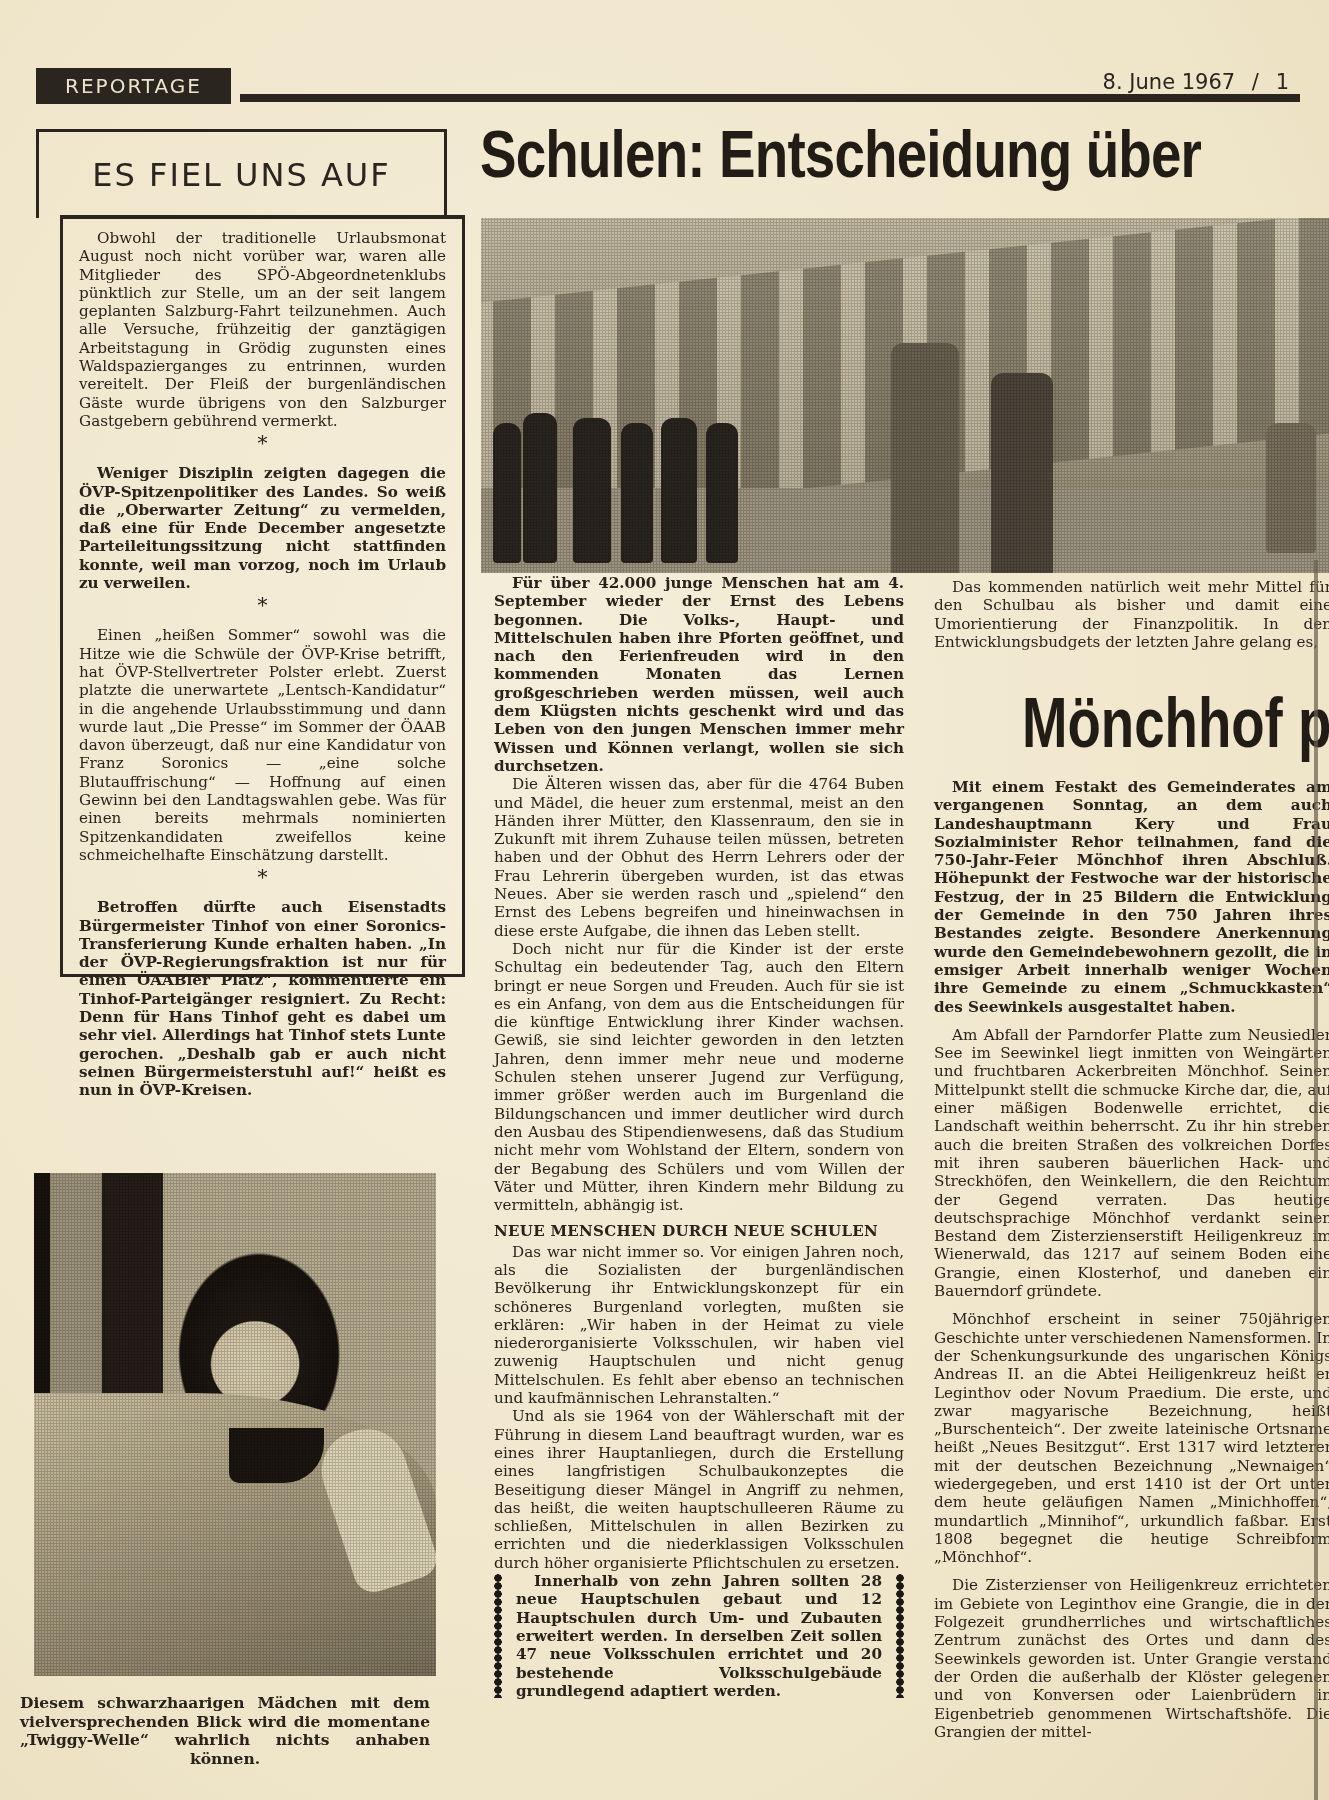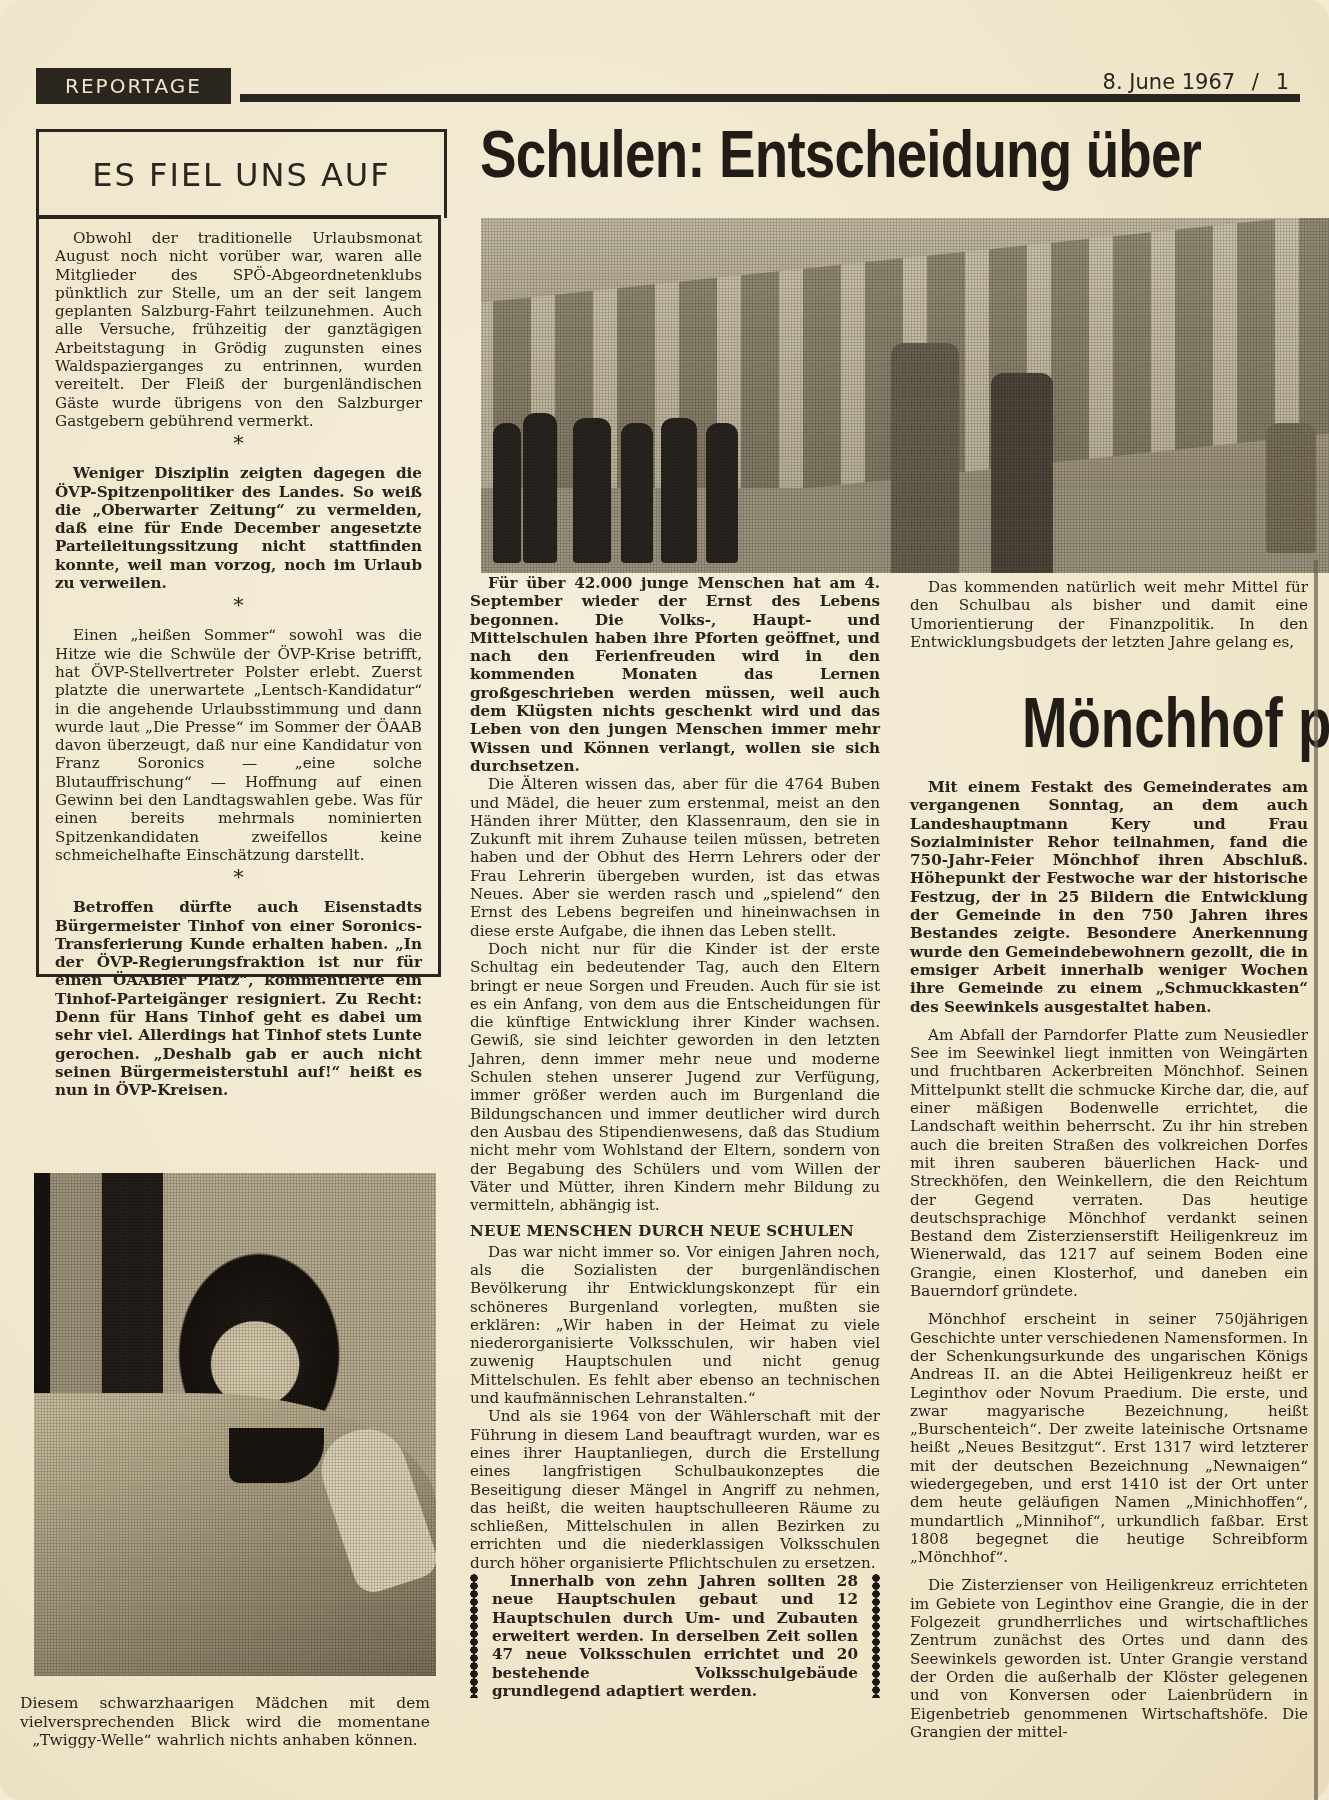--- a/index.html
+++ b/index.html
@@ -4,56 +4,56 @@
 <style>
   html, body { margin: 0; padding: 0; }
   body {
     width: 1329px; height: 1800px; overflow: hidden;
     background: #f2ead3;
     font-family: "DejaVu Serif", serif;
     color: #2a231b;
     position: relative;
   }
   .page { position: absolute; left: 0; top: 0; width: 1329px; height: 1800px;
-    background: radial-gradient(ellipse at 40% 40%, #f5eedb 0%, #efe5c9 70%, #e8dcbc 100%); border-radius: 21px; }
+    background: radial-gradient(ellipse at 40% 40%, #f5eedb 0%, #efe5c9 70%, #e8dcbc 100%); }
   .abs { position: absolute; }
 
   
   .section-tag { left: 36px; top: 68px; width: 195px; height: 36px; background: #2b2520;
     color: #eee4cc; font-family: "DejaVu Sans", sans-serif; font-size: 20px; letter-spacing: 2px;
     display: flex; align-items: center; justify-content: center; }
   .rule-top { left: 240px; top: 94px; width: 1060px; height: 8px; background: #2b2520; }
   .dateline { right: 40px; top: 70px; font-family: "DejaVu Sans", sans-serif; font-size: 21px; color: #2b2520; }
   .dateline span { margin-left: 10px; }
 
   
   .es-box { left: 36px; top: 129px; width: 405px; height: 86px; border: 3px solid #2b2520; border-bottom: none;
     display: flex; align-items: center; justify-content: center; }
   .es-title { font-family: "DejaVu Sans", sans-serif; font-size: 32px; font-weight: normal; letter-spacing: 2px; color: #2b2520; }
   .es-body { left: 36px; top: 215px; width: 405px; height: 762px; border: 3px solid #2b2520; border-top: 4px solid #2b2520;
     padding: 0 16px; box-sizing: border-box; }
-  .col-text { font-size: 15.2px; line-height: 18.3px; text-align: justify; hyphens: manual; }
+  .col-text { font-size: 15.2px; line-height: 18.3px; text-align: justify; hyphens: manual; margin-left: 24px; }
   .col-text p { margin: 0; text-indent: 18px; }
   .col-text .b { font-weight: bold; }
   .asterisk { text-align: center; font-size: 20px; line-height: 22px; margin: 2px 0 10px 0; }
 
   
   .photo-girl { left: 34px; top: 1173px; width: 402px; height: 503px; overflow: hidden;
     background:
       radial-gradient(ellipse 18% 14% at 55% 38%, #d8cdb1 0%, #cfc3a6 60%, transparent 62%),
       radial-gradient(ellipse 28% 28% at 56% 36%, #2b241e 0%, #1d1813 70%, transparent 72%),
       linear-gradient(90deg, #1d1813 0 4%, #9d937c 4% 17%, #2a231d 17% 32%, #b5aa90 32% 100%);
     filter: contrast(1.05); }
   .photo-girl .body { position: absolute; left: 0; top: 220px; width: 402px; height: 283px;
     background: linear-gradient(160deg, #c8bd9f 0%, #a89d82 45%, #7c715c 100%);
     border-top-right-radius: 60% 40%; }
   .photo-girl .collar { position: absolute; left: 195px; top: 255px; width: 95px; height: 55px; background: #201b16; border-radius: 0 0 40px 10px; }
   .photo-girl .hand { position: absolute; left: 300px; top: 255px; width: 85px; height: 160px; background: #d9cfb3; border-radius: 40px 40px 20px 20px; transform: rotate(-18deg); }
   .halftone { position: absolute; inset: 0; background-image: radial-gradient(rgba(0,0,0,0.18) 1px, transparent 1.4px); background-size: 3px 3px; pointer-events: none; }
-  .caption-girl { left: 20px; top: 1694px; width: 410px; font-size: 15.5px; line-height: 18.5px; font-weight: normal; text-align: justify; text-align-last: center; }
+  .caption-girl { left: 20px; top: 1694px; width: 410px; font-size: 15.5px; line-height: 18.5px; font-weight: bold; text-align: justify; text-align-last: center; }
 
   
   .headline-1 { left: 480px; top: 116px; font-family: "Liberation Sans", sans-serif; font-weight: bold; font-size: 66px;
     letter-spacing: -1px; transform: scaleX(0.83); transform-origin: left; white-space: nowrap; color: #221c17; }
 
   
   .photo-school { left: 481px; top: 218px; width: 849px; height: 355px; overflow: hidden;
     background: linear-gradient(180deg, #c5bca4 0%, #b0a68d 40%, #a49a82 62%, #8a826c 100%); }
   .photo-school .bldg { position: absolute; left: 0; top: 40px; width: 849px; height: 220px;
     background: repeating-linear-gradient(90deg, #d6cdb5 0 12px, #6e6653 12px 50px, #d6cdb5 50px 62px);

